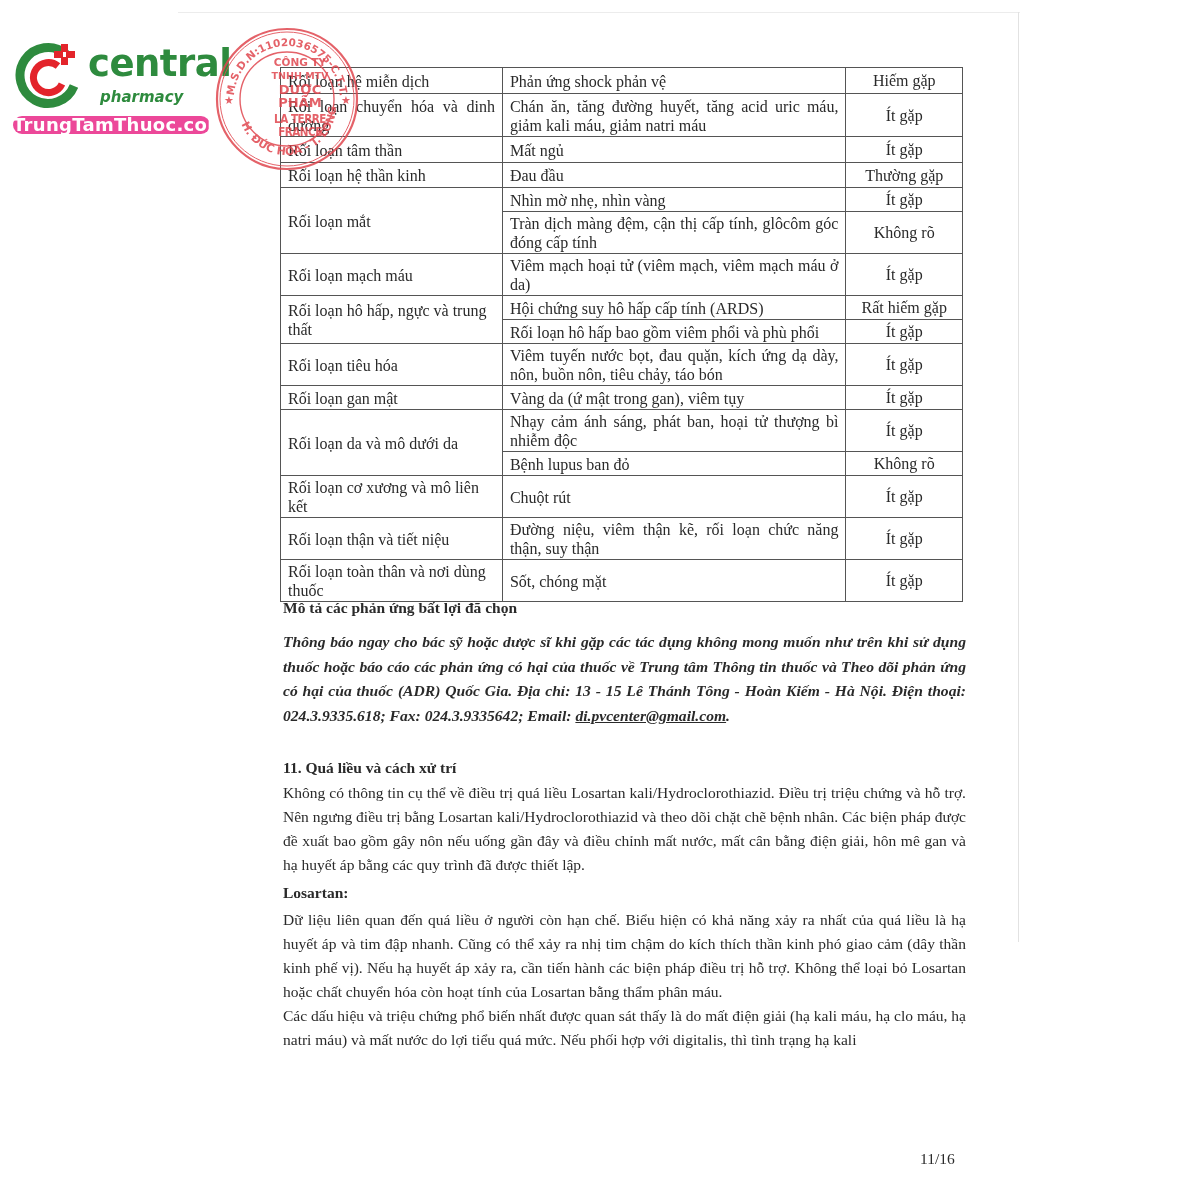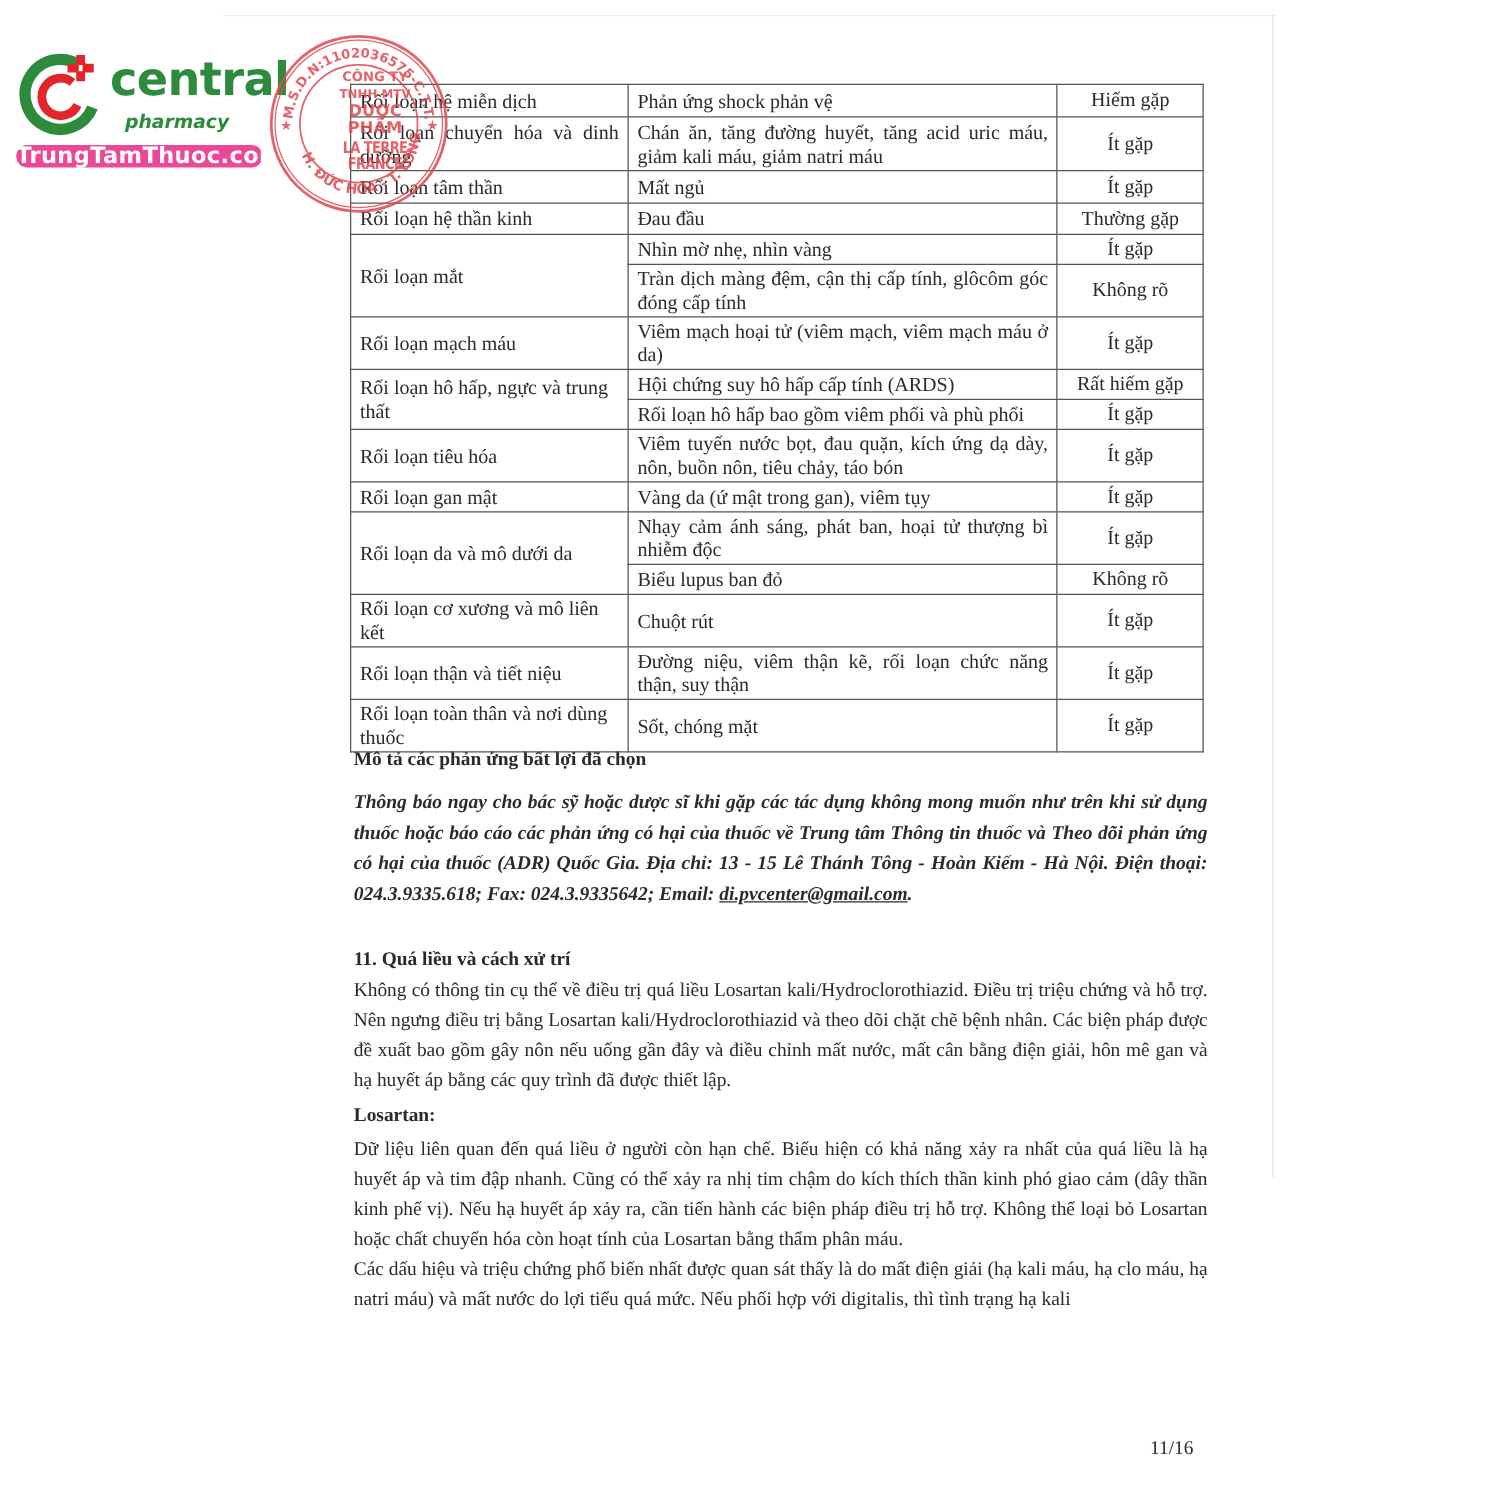--- a/index.html
+++ b/index.html
@@ -238,21 +238,21 @@
       <td class="c1">Rối loạn gan mật</td>
       <td class="c2">Vàng da (ứ mật trong gan), viêm tụy</td>
       <td class="c3">Ít gặp</td>
     </tr>
     <tr style="height:42px">
       <td class="c1" rowspan="2">Rối loạn da và mô dưới da</td>
       <td class="c2">Nhạy cảm ánh sáng, phát ban, hoại tử thượng bì nhiễm độc</td>
       <td class="c3">Ít gặp</td>
     </tr>
     <tr style="height:24px">
-      <td class="c2">Biểu lupus ban đỏ</td>
+      <td class="c2">Bệnh lupus ban đỏ</td>
       <td class="c3">Không rõ</td>
     </tr>
     <tr style="height:42px">
       <td class="c1">Rối loạn cơ xương và mô liên kết</td>
       <td class="c2">Chuột rút</td>
       <td class="c3">Ít gặp</td>
     </tr>
     <tr style="height:42px">
       <td class="c1">Rối loạn thận và tiết niệu</td>
       <td class="c2">Đường niệu, viêm thận kẽ, rối loạn chức năng thận, suy thận</td>

